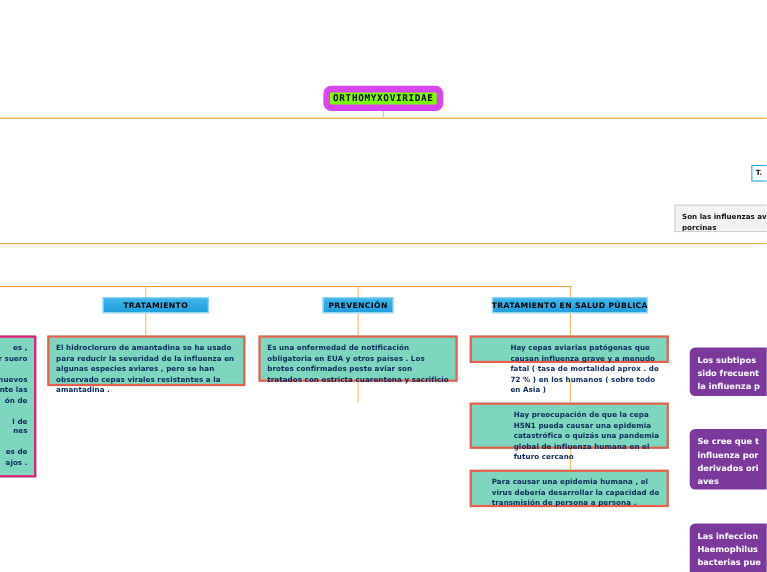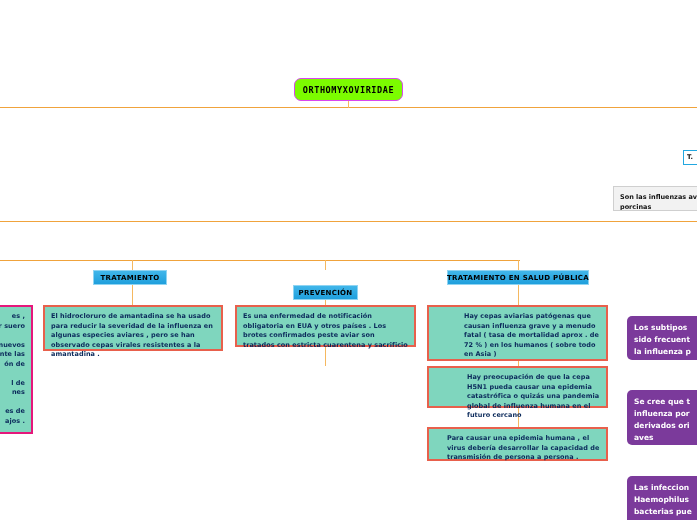--- a/index.html
+++ b/index.html
@@ -13,21 +13,21 @@
   #canvas{position:absolute;left:0;top:0;width:697px;height:520px;}
 
   
   .hline{position:absolute;height:0;border-top:1.5px solid #F0A33C;}
   .vline{position:absolute;width:0;border-left:1.5px solid #F5B860;}
 
   
   .root-node{
     position:absolute;
     background:#7CFC00;
-    border:1px solid #d946ef;
+    border:6px solid #d946ef;
     border-radius:7px;
     color:#000;
     font-family:"DejaVu Sans Mono", monospace;
     font-weight:bold;
     font-size:8.5px;
     letter-spacing:.6px;
     display:flex;align-items:center;justify-content:center;
     box-sizing:border-box;
   }
 
@@ -124,42 +124,42 @@
   <div class="vline" style="left:518px;top:285px;height:20px;"></div>
 
   <div class="vline" style="left:325px;top:346px;height:20px;"></div>
   <div class="vline" style="left:518px;top:346px;height:20px;"></div>
   <div class="vline" style="left:518px;top:408px;height:20px;"></div>
 
   <div class="root-node" style="left:294px;top:78px;width:109px;height:23px;">
     <span>ORTHOMYXOVIRIDAE</span>
   </div>
 
-  <div class="cat-node" style="left:93px;top:270px;width:74px;">
+  <div class="cat-node" style="left:93px;top:270px;width:97px;">
     <span>TRATAMIENTO</span>
   </div>
 
-  <div class="cat-node" style="left:293px;top:285px;width:65px;">
+  <div class="cat-node" style="left:293px;top:270px;width:65px;">
     <span>PREVENCIÓN</span>
   </div>
 
   <div class="cat-node" style="left:447px;top:270px;width:142px;">
     <span>TRATAMIENTO EN SALUD PÚBLICA</span>
   </div>
 
   <div class="leaf" style="left:235px;top:305px;width:181px;height:42px;">
     <span>Es una enfermedad de notificación obligatoria en EUA y otros países . Los brotes confirmados peste aviar son tratados con estricta cuarentena y sacrificio</span>
   </div>
 
   <div class="leaf" style="left:43px;top:305px;width:180px;height:46px;">
     <span>El hidrocloruro de amantadina se ha usado para reducir la severidad de la influenza en algunas especies aviares , pero se han observado cepas virales resistentes a la amantadina .</span>
   </div>
 
 
-  <div class="leaf" style="left:427px;top:305px;width:181px;height:56px;padding-left:35px;">
+  <div class="leaf" style="left:427px;top:305px;width:181px;height:25px;padding-left:35px;">
     <span>Hay cepas aviarias patógenas que causan influenza grave y a menudo fatal ( tasa de mortalidad aprox . de 72 % ) en los humanos ( sobre todo en Asia )</span>
   </div>
 
   <div class="leaf" style="left:427px;top:366px;width:181px;height:42px;padding-left:38px;">
     <span>Hay preocupación de que la cepa H5N1 pueda causar una epidemia catastrófica o quizás una pandemia global de influenza humana en el futuro cercano</span>
   </div>
 
   <div class="leaf" style="left:427px;top:427px;width:181px;height:34px;padding-left:18px;">
     <span>Para causar una epidemia humana , el virus debería desarrollar la capacidad de transmisión de persona a persona .</span>
   </div>

